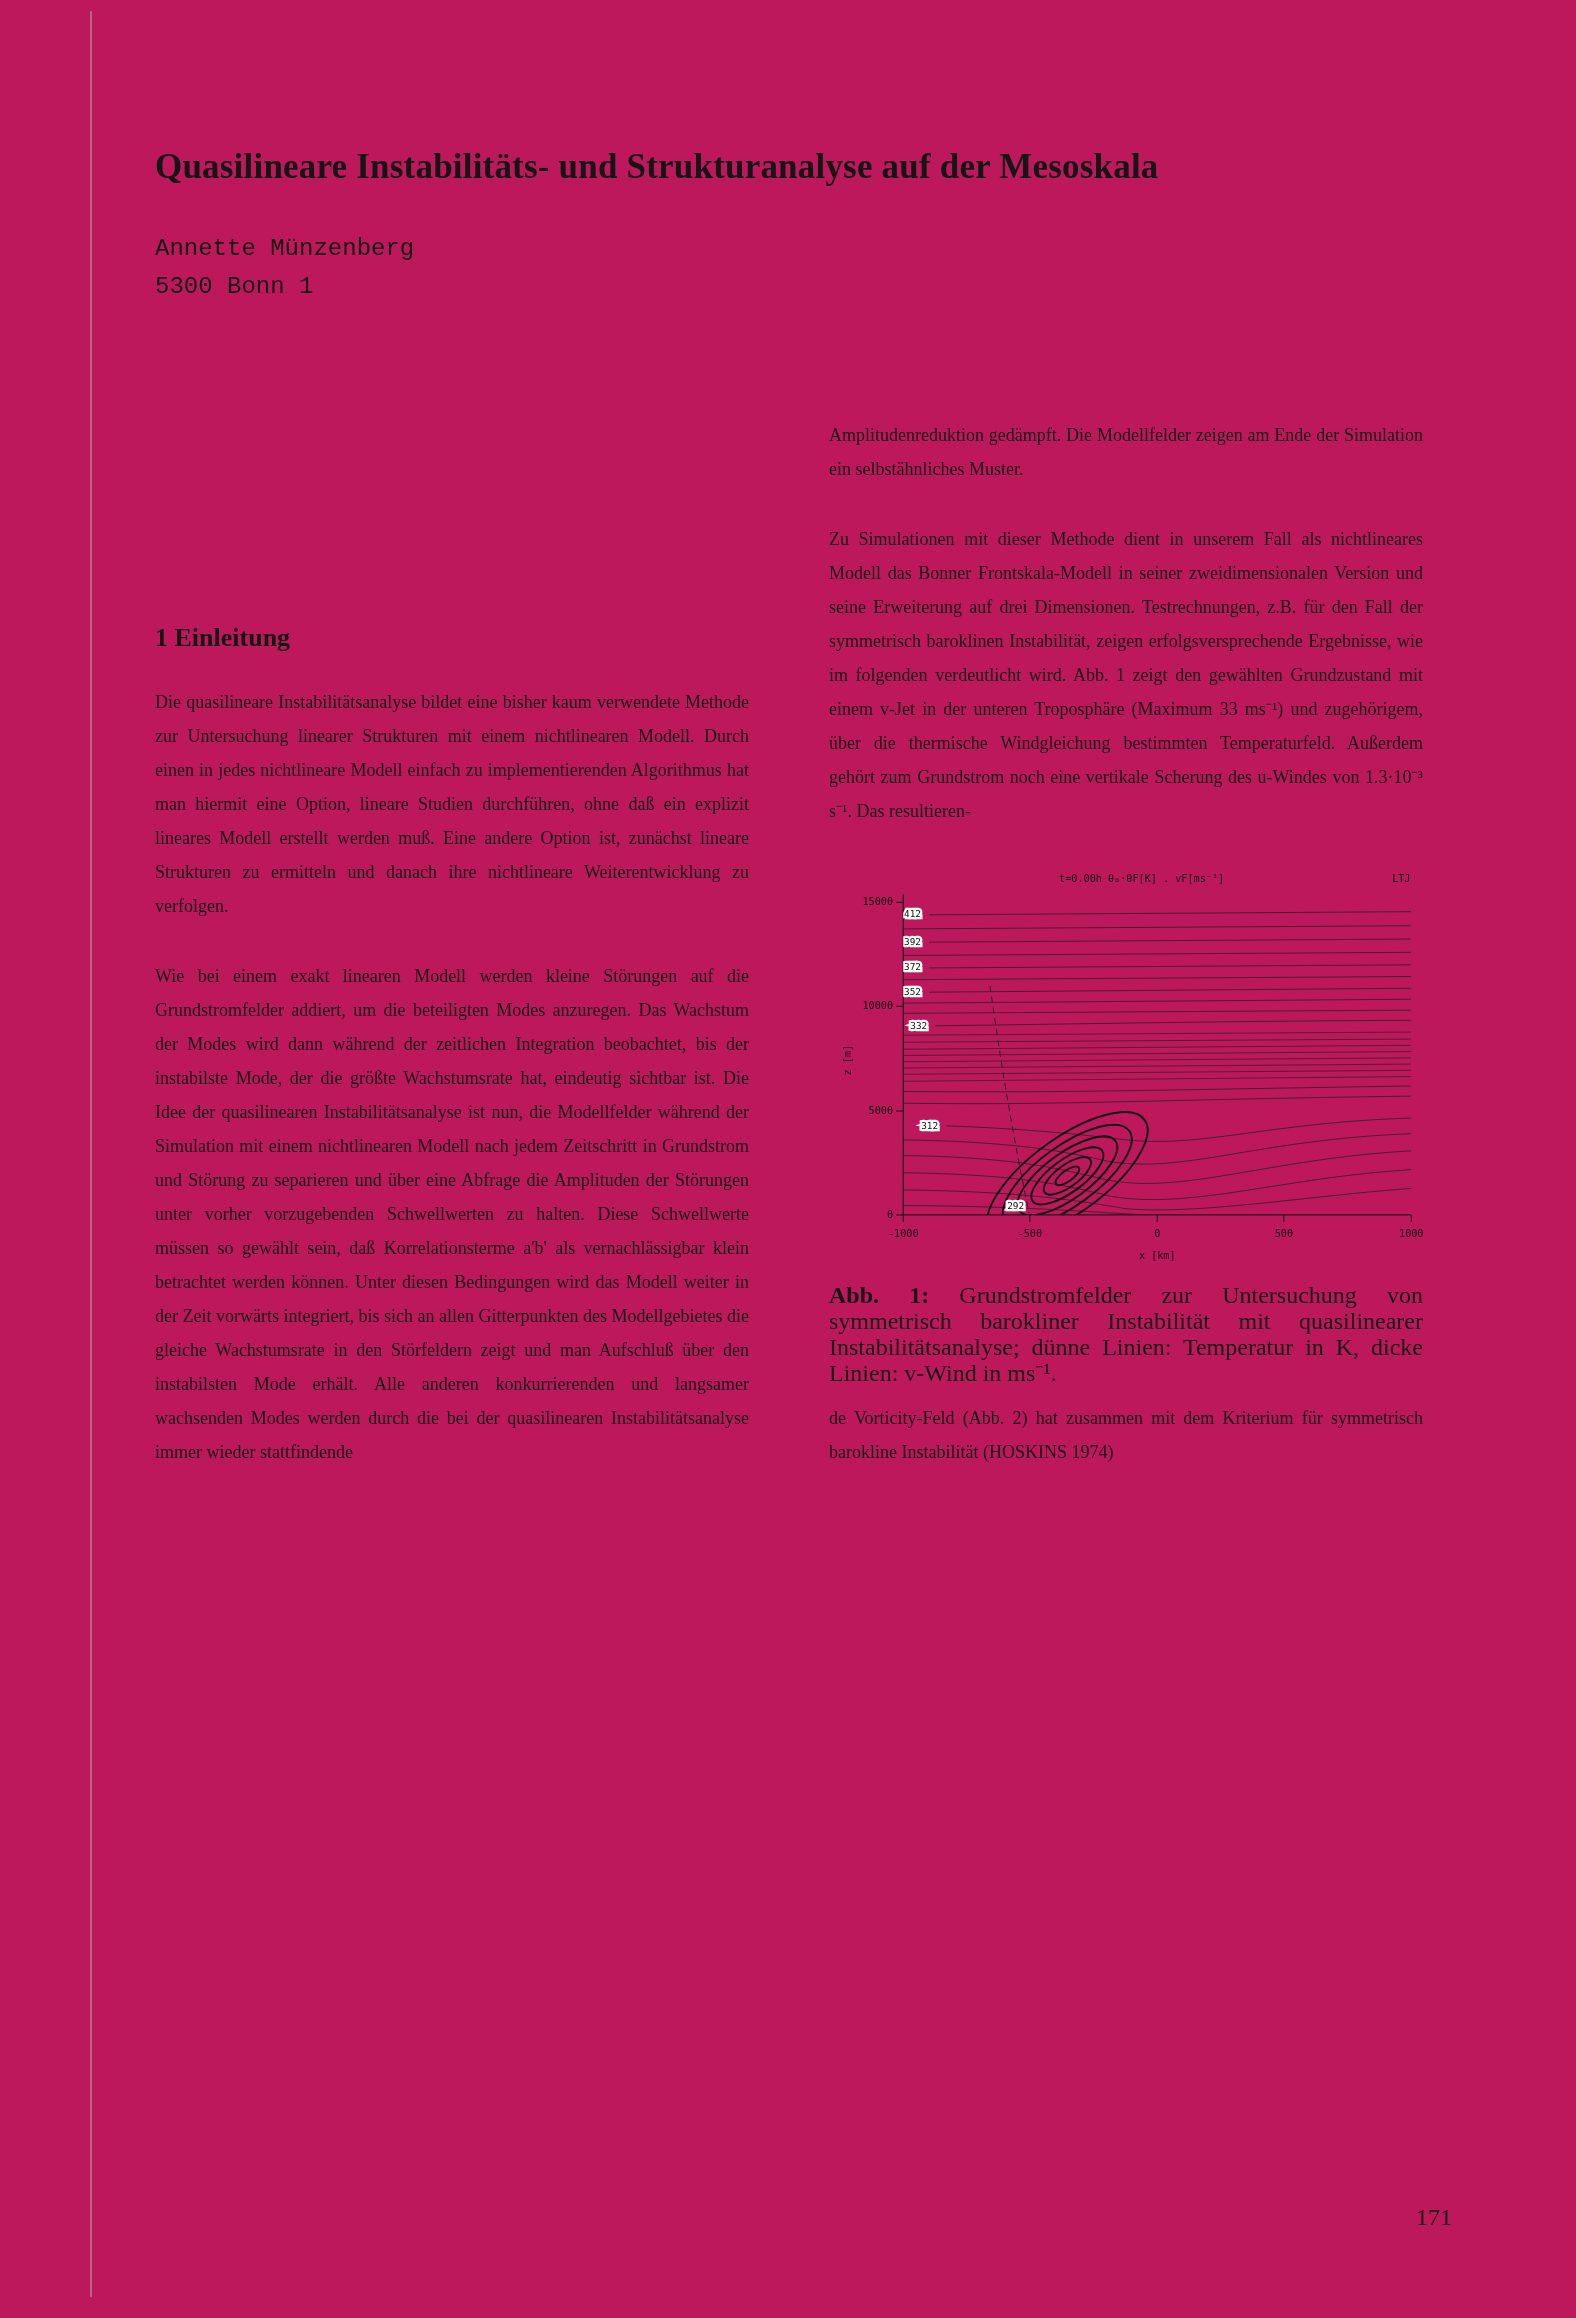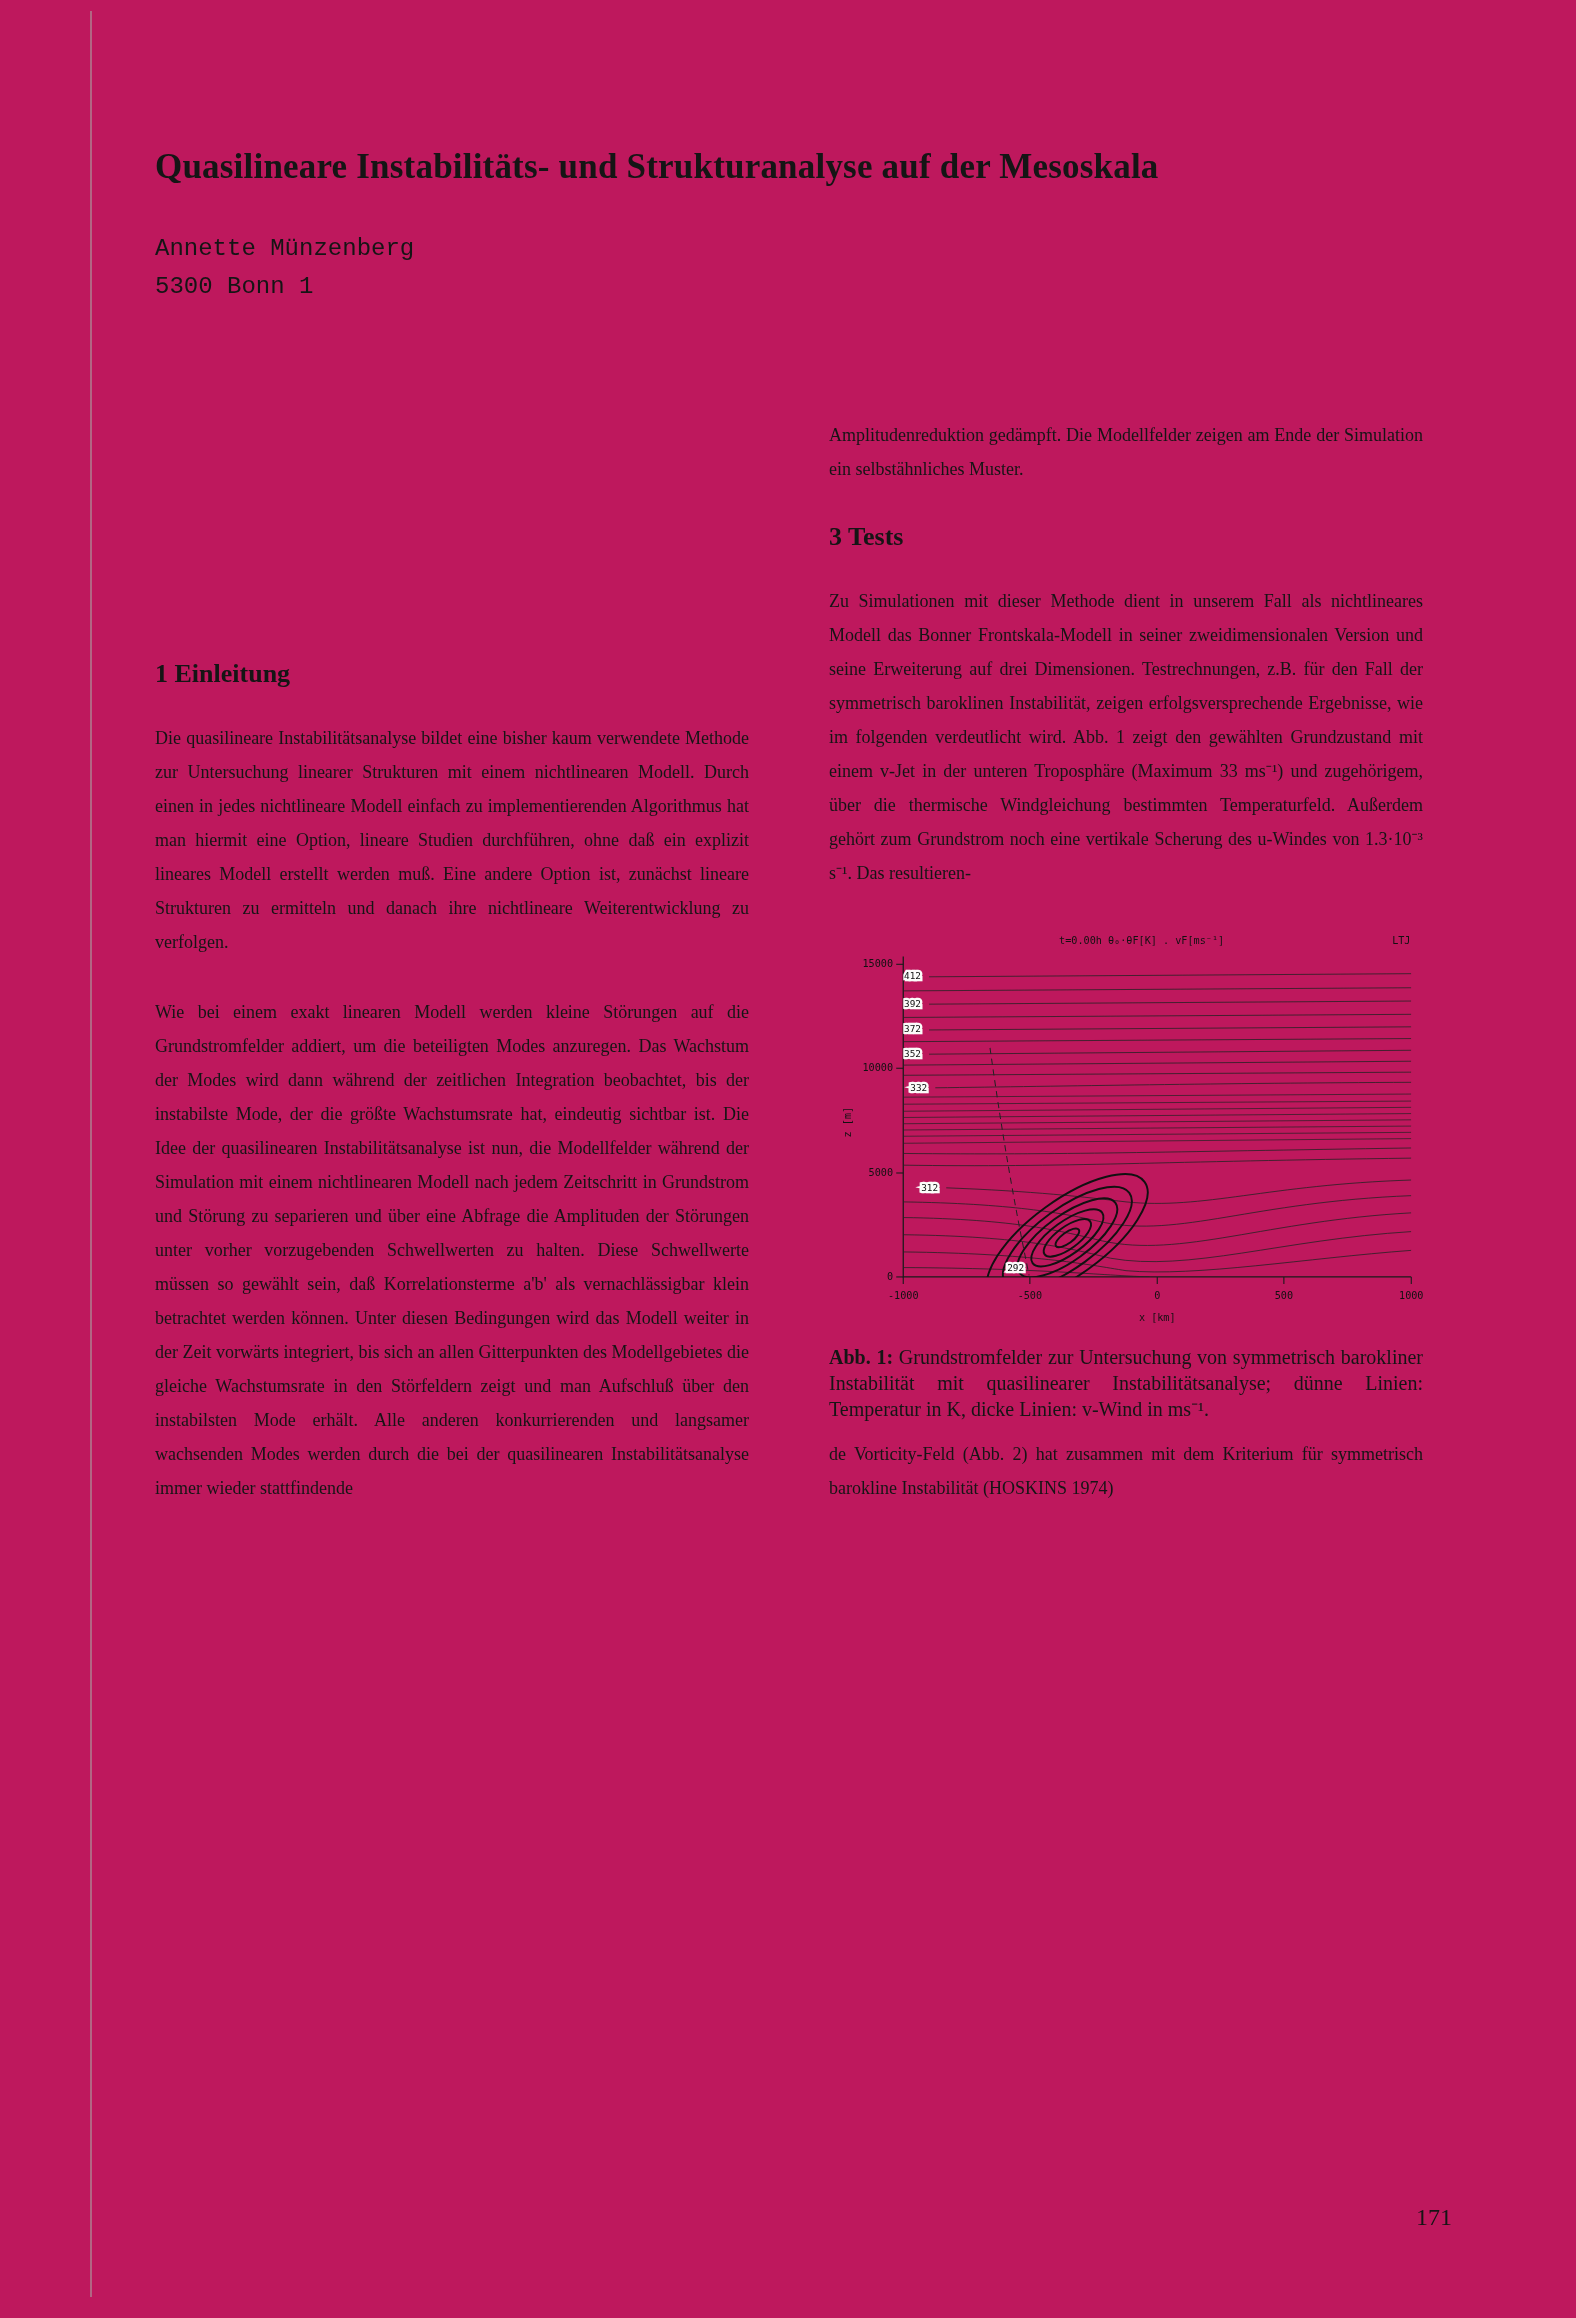--- a/index.html
+++ b/index.html
@@ -13,21 +13,21 @@
   .title{font-size:35px;font-weight:bold;margin:0 0 43px 0;letter-spacing:0.2px;}
   .author-block{margin:0 0 112px 0;font-family:Liberation Mono, monospace;}
   .author-block div{font-size:24px;line-height:38px;}
   .columns{display:flex;gap:80px;align-items:flex-end;}
   .col{width:594px;}
   .sec{font-size:26px;font-weight:bold;margin:0 0 32px 0;}
   .sec.follow{margin-top:12.6px;}
   p.body{font-size:18px;line-height:34px;text-align:justify;margin:0 0 36px 0;}
   figure{margin:8px 0 15px 0;width:594px;}
   .plot{width:594px;height:408px;display:block;}
-  figcaption{font-size:20px;line-height:26px;text-align:justify;margin-top:9.5px;}
+  figcaption{font-size:24px;line-height:26px;text-align:justify;margin-top:9.5px;}
   .cap-label{font-weight:bold;}
   .after-fig{margin-top:35px;}
   .page-number{position:absolute;left:1416px;top:2204px;font-size:24px;}
   
   .axis{stroke:#1a1a1a;stroke-width:1.6;fill:none;}
   .tick{stroke:#1a1a1a;stroke-width:1.4;}
   .thin{stroke:#222;stroke-width:1;fill:none;}
   .thin2{stroke:#222;stroke-width:.9;fill:none;}
   .thick{stroke:#111;stroke-width:2.5;fill:none;}
   .dash{stroke:#222;stroke-width:1.3;fill:none;stroke-dasharray:8 6;}
@@ -53,21 +53,20 @@
     <div class="columns">
 
       <div class="col">
         <h2 class="sec">1 Einleitung</h2>
         <p class="body">Die quasilineare Instabilitätsanalyse bildet eine bisher kaum verwendete Methode zur Untersuchung linearer Strukturen mit einem nichtlinearen Modell. Durch einen in jedes nichtlineare Modell einfach zu implementierenden Algorithmus hat man hiermit eine Option, lineare Studien durchführen, ohne daß ein explizit lineares Modell erstellt werden muß. Eine andere Option ist, zunächst lineare Strukturen zu ermitteln und danach ihre nichtlineare Weiterentwicklung zu verfolgen.</p>
         <p class="body">Wie bei einem exakt linearen Modell werden kleine Störungen auf die Grundstromfelder addiert, um die beteiligten Modes anzuregen. Das Wachstum der Modes wird dann während der zeitlichen Integration beobachtet, bis der instabilste Mode, der die größte Wachstumsrate hat, eindeutig sichtbar ist. Die Idee der quasilinearen Instabilitätsanalyse ist nun, die Modellfelder während der Simulation mit einem nichtlinearen Modell nach jedem Zeitschritt in Grundstrom und Störung zu separieren und über eine Abfrage die Amplituden der Störungen unter vorher vorzugebenden Schwellwerten zu halten. Diese Schwellwerte müssen so gewählt sein, daß Korrelationsterme a'b' als vernachlässigbar klein betrachtet werden können. Unter diesen Bedingungen wird das Modell weiter in der Zeit vorwärts integriert, bis sich an allen Gitterpunkten des Modellgebietes die gleiche Wachstumsrate in den Störfeldern zeigt und man Aufschluß über den instabilsten Mode erhält. Alle anderen konkurrierenden und langsamer wachsenden Modes werden durch die bei der quasilinearen Instabilitätsanalyse immer wieder stattfindende</p>
       </div>
 
       <div class="col">
         <p class="body">Amplitudenreduktion gedämpft. Die Modellfelder zeigen am Ende der Simulation ein selbstähnliches Muster.</p>
-        <h2 class="sec follow">3 Tests</h2>
         <p class="body">Zu Simulationen mit dieser Methode dient in unserem Fall als nichtlineares Modell das Bonner Frontskala-Modell in seiner zweidimensionalen Version und seine Erweiterung auf drei Dimensionen. Testrechnungen, z.B. für den Fall der symmetrisch baroklinen Instabilität, zeigen erfolgsversprechende Ergebnisse, wie im folgenden verdeutlicht wird. Abb. 1 zeigt den gewählten Grundzustand mit einem v-Jet in der unteren Troposphäre (Maximum 33 ms⁻¹) und zugehörigem, über die thermische Windgleichung bestimmten Temperaturfeld. Außerdem gehört zum Grundstrom noch eine vertikale Scherung des u-Windes von 1.3·10⁻³ s⁻¹. Das resultieren-</p>
 
         <figure>
           <svg class="plot" viewBox="0 0 760 520">
             <defs>
               <clipPath id="plotclip">
                   <rect x="95" y="38" width="650" height="410"></rect>
                 </clipPath>
             </defs>
 

